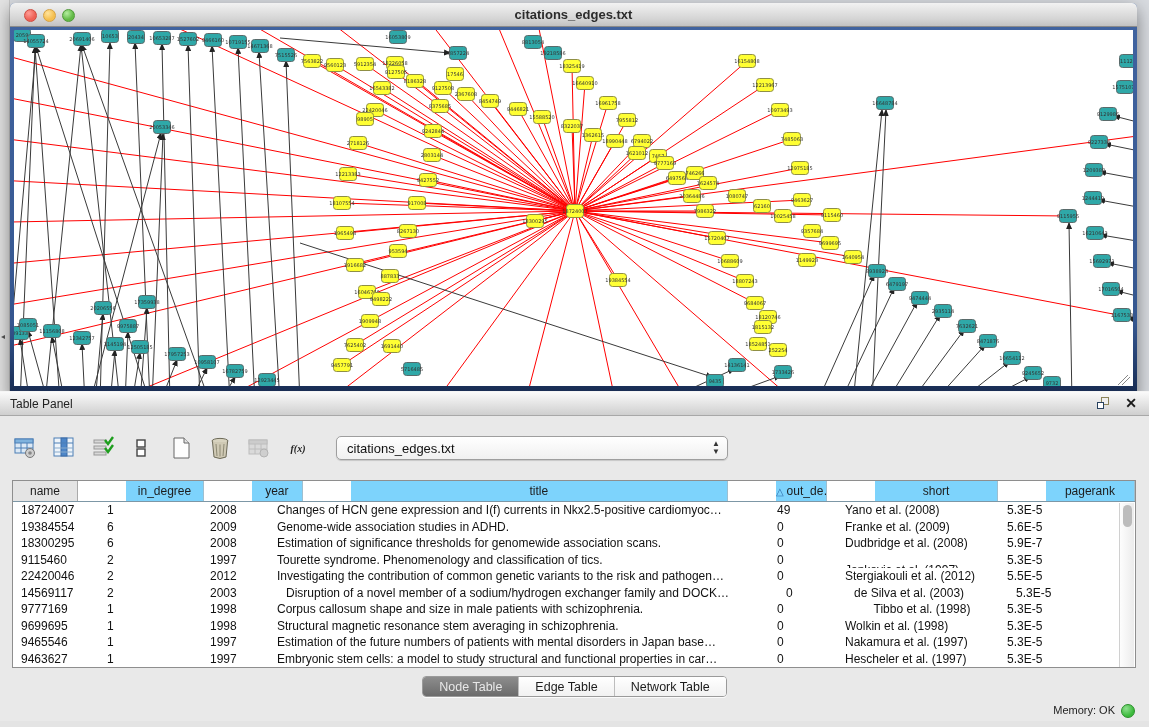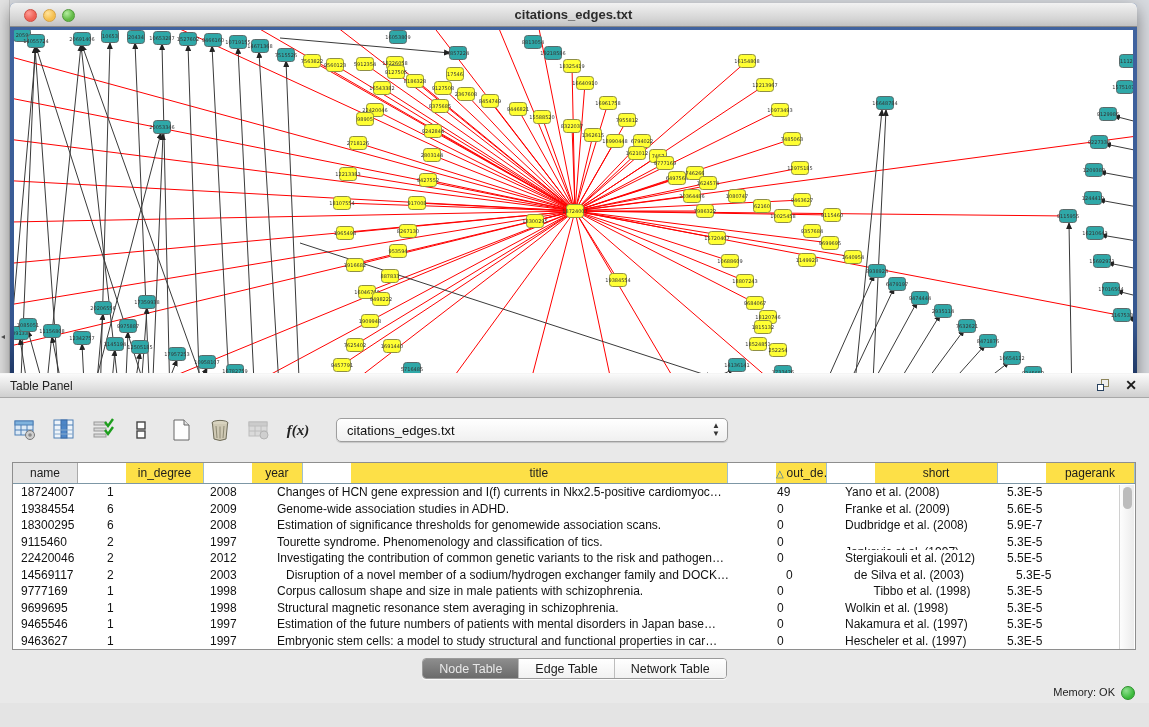--- a/index.html
+++ b/index.html
@@ -17,39 +17,39 @@
   .tl.red   { left:14px; background:radial-gradient(circle at 35% 30%, #ff9d96, #ee6156 60%); border:1px solid #ce4b40; }
   .tl.yel   { left:33px; background:radial-gradient(circle at 35% 30%, #ffe39c, #f5bf4f 60%); border:1px solid #d6a243; }
   .tl.grn   { left:52px; background:radial-gradient(circle at 35% 30%, #b4eea0, #62ba46 60%); border:1px solid #4e9a38; }
   .win-frame { position:absolute; left:0; top:24px; width:100%; height:370px;
     background:linear-gradient(#40639f, #35568f 80%, #223c6b 92%, #17294d); }
   .canvas-wrap { position:absolute; left:4px; top:3px; width:1119px; height:356px; background:#fff; overflow:hidden; }
   #net-svg { position:absolute; left:0; top:0; }
   #net-svg text { font-family:"DejaVu Sans",sans-serif; }
 
   
-  .table-panel { position:absolute; left:0; top:373px; width:1149px; height:330px; background:#e9e9e9; }
+  .table-panel { position:absolute; left:0; top:391px; width:1149px; height:330px; background:#e9e9e9; }
   .tp-header { position:absolute; left:0; top:0; width:100%; height:25px;
     background:linear-gradient(#fafafa,#dcdcdc 70%,#cfcfcf); border-bottom:1px solid #a8a8a8; border-top:1px solid #f5f5f5; }
   .tp-title { position:absolute; left:10px; top:5px; font-size:12px; color:#222; }
   .tp-float { position:absolute; right:38px; top:5px; width:14px; height:14px; cursor:pointer; }
   .tp-float .sq1 { position:absolute; left:4px; top:0; width:8px; height:8px; border:1.5px solid #8c845a; background:#eee; }
   .tp-float .sq2 { position:absolute; left:0; top:5px; width:7px; height:7px; border:1.5px solid #27415f; background:#fff; }
   .tp-close { position:absolute; right:12px; top:3px; font-size:14px; font-weight:700; color:#1a1a1a; cursor:pointer; }
 
   .toolbar { position:absolute; left:12px; top:40px; height:34px; display:flex; align-items:center; gap:13px; }
   .tb-icon { width:26px; height:26px; display:flex; align-items:center; justify-content:center; }
-  .fx { font-family:"Liberation Serif",serif; font-style:italic; font-size:15px; font-weight:700; color:#222; }
+  .fx { font-family:"Liberation Serif",serif; font-style:italic; font-size:10px; font-weight:700; color:#222; }
   .dropdown { margin-left:12px; width:392px; height:24px; background:linear-gradient(#ffffff,#f0f0f0); border:1px solid #9e9e9e; border-radius:5px; position:relative; box-shadow:0 1px 1px rgba(0,0,0,.15); }
   .dropdown .val { position:absolute; left:10px; top:4px; font-size:13px; color:#111; }
   .dd-arrows { position:absolute; right:7px; top:3px; display:flex; flex-direction:column; line-height:8px; font-size:8px; color:#333; }
 
   .grid { position:absolute; left:12px; top:89px; width:1124px; height:188px; background:#fff; border:1px solid #8e8e8e; overflow:hidden; }
   .grid-hrow { display:flex; height:21px; border-bottom:1px solid #7d97a6;gap:48px; }
-  .hcell { background:#fde047; border-right:1px solid #9ebfd0; font-size:12px; color:#1c1c1c; text-align:center; line-height:20px; overflow:hidden; white-space:nowrap; }
+  .hcell { background:#7dd3fc; border-right:1px solid #9ebfd0; font-size:12px; color:#1c1c1c; text-align:center; line-height:20px; overflow:hidden; white-space:nowrap; }
   .hcell.name-h { background:#e4e4e4; border-right:1px solid #aaa; }
   .sort-tri { color:#2f6fae; font-size:10px; margin-right:3px; }
   .grid-body { position:relative; }
   .grid-row { display:flex; height:16.5px; }
   .cell { font-size:12px; color:#111; line-height:16.5px; white-space:nowrap; overflow:hidden; padding-left:8px; }
   .vscroll { position:absolute; right:1px; top:22px; width:15px; height:164px; background:linear-gradient(90deg,#fdfdfd,#ececec); border-left:1px solid #d0d0d0; }
   .vthumb { position:absolute; left:2.5px; top:2px; width:9px; height:22px; border-radius:5px; background:#bcbcbc; }
 
   .tabs { position:absolute; left:0; top:285px; width:100%; height:22px; display:flex; justify-content:center; }
   .seg { display:flex; height:21px; border:1px solid #9a9a9a; border-radius:4px; overflow:hidden; background:#fff; box-shadow:0 1px 0 rgba(255,255,255,.8); }

